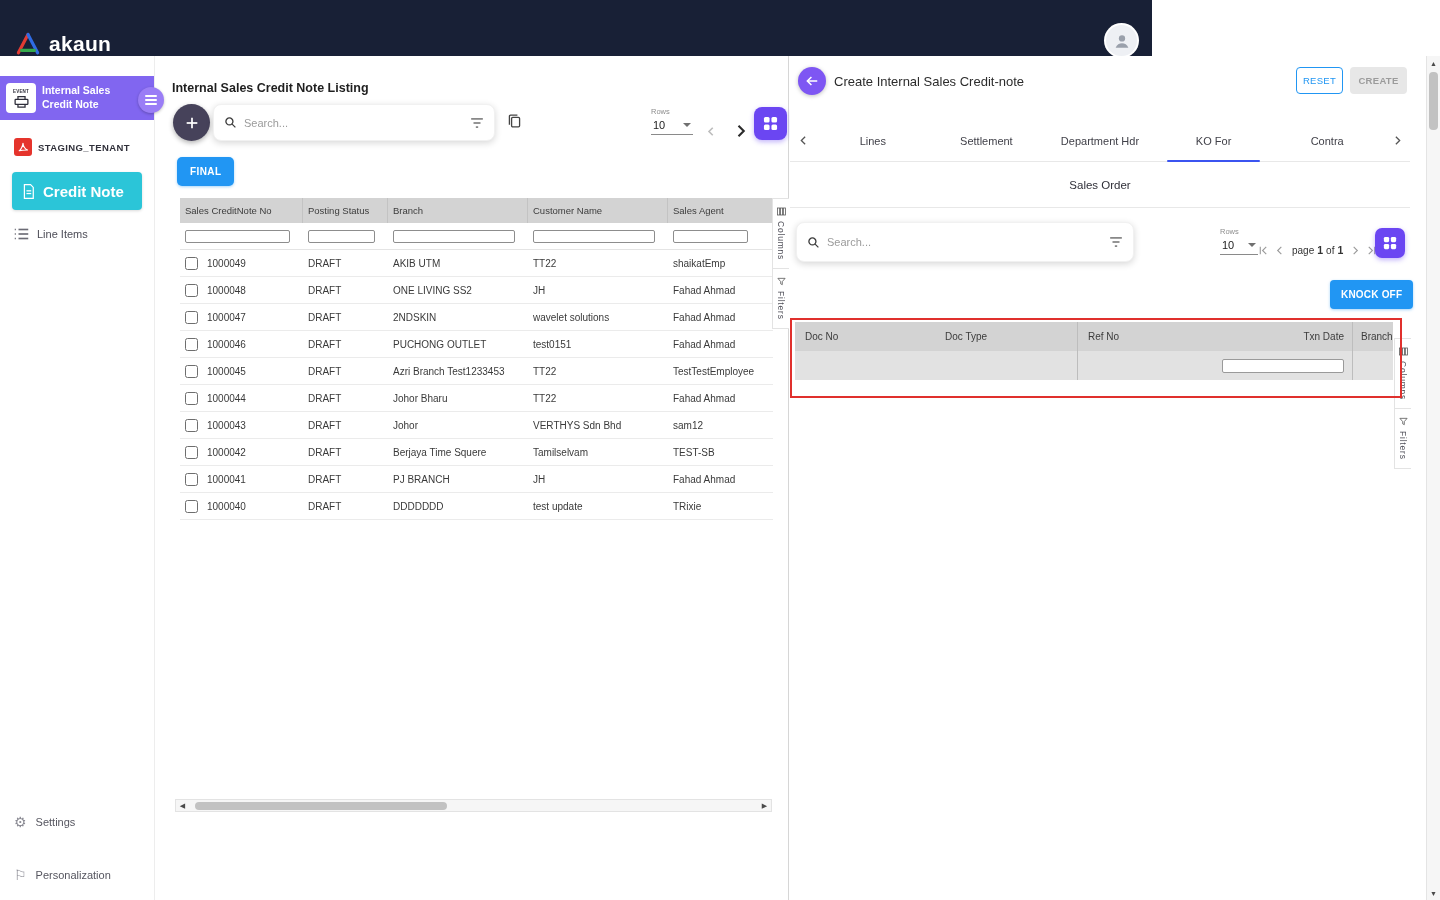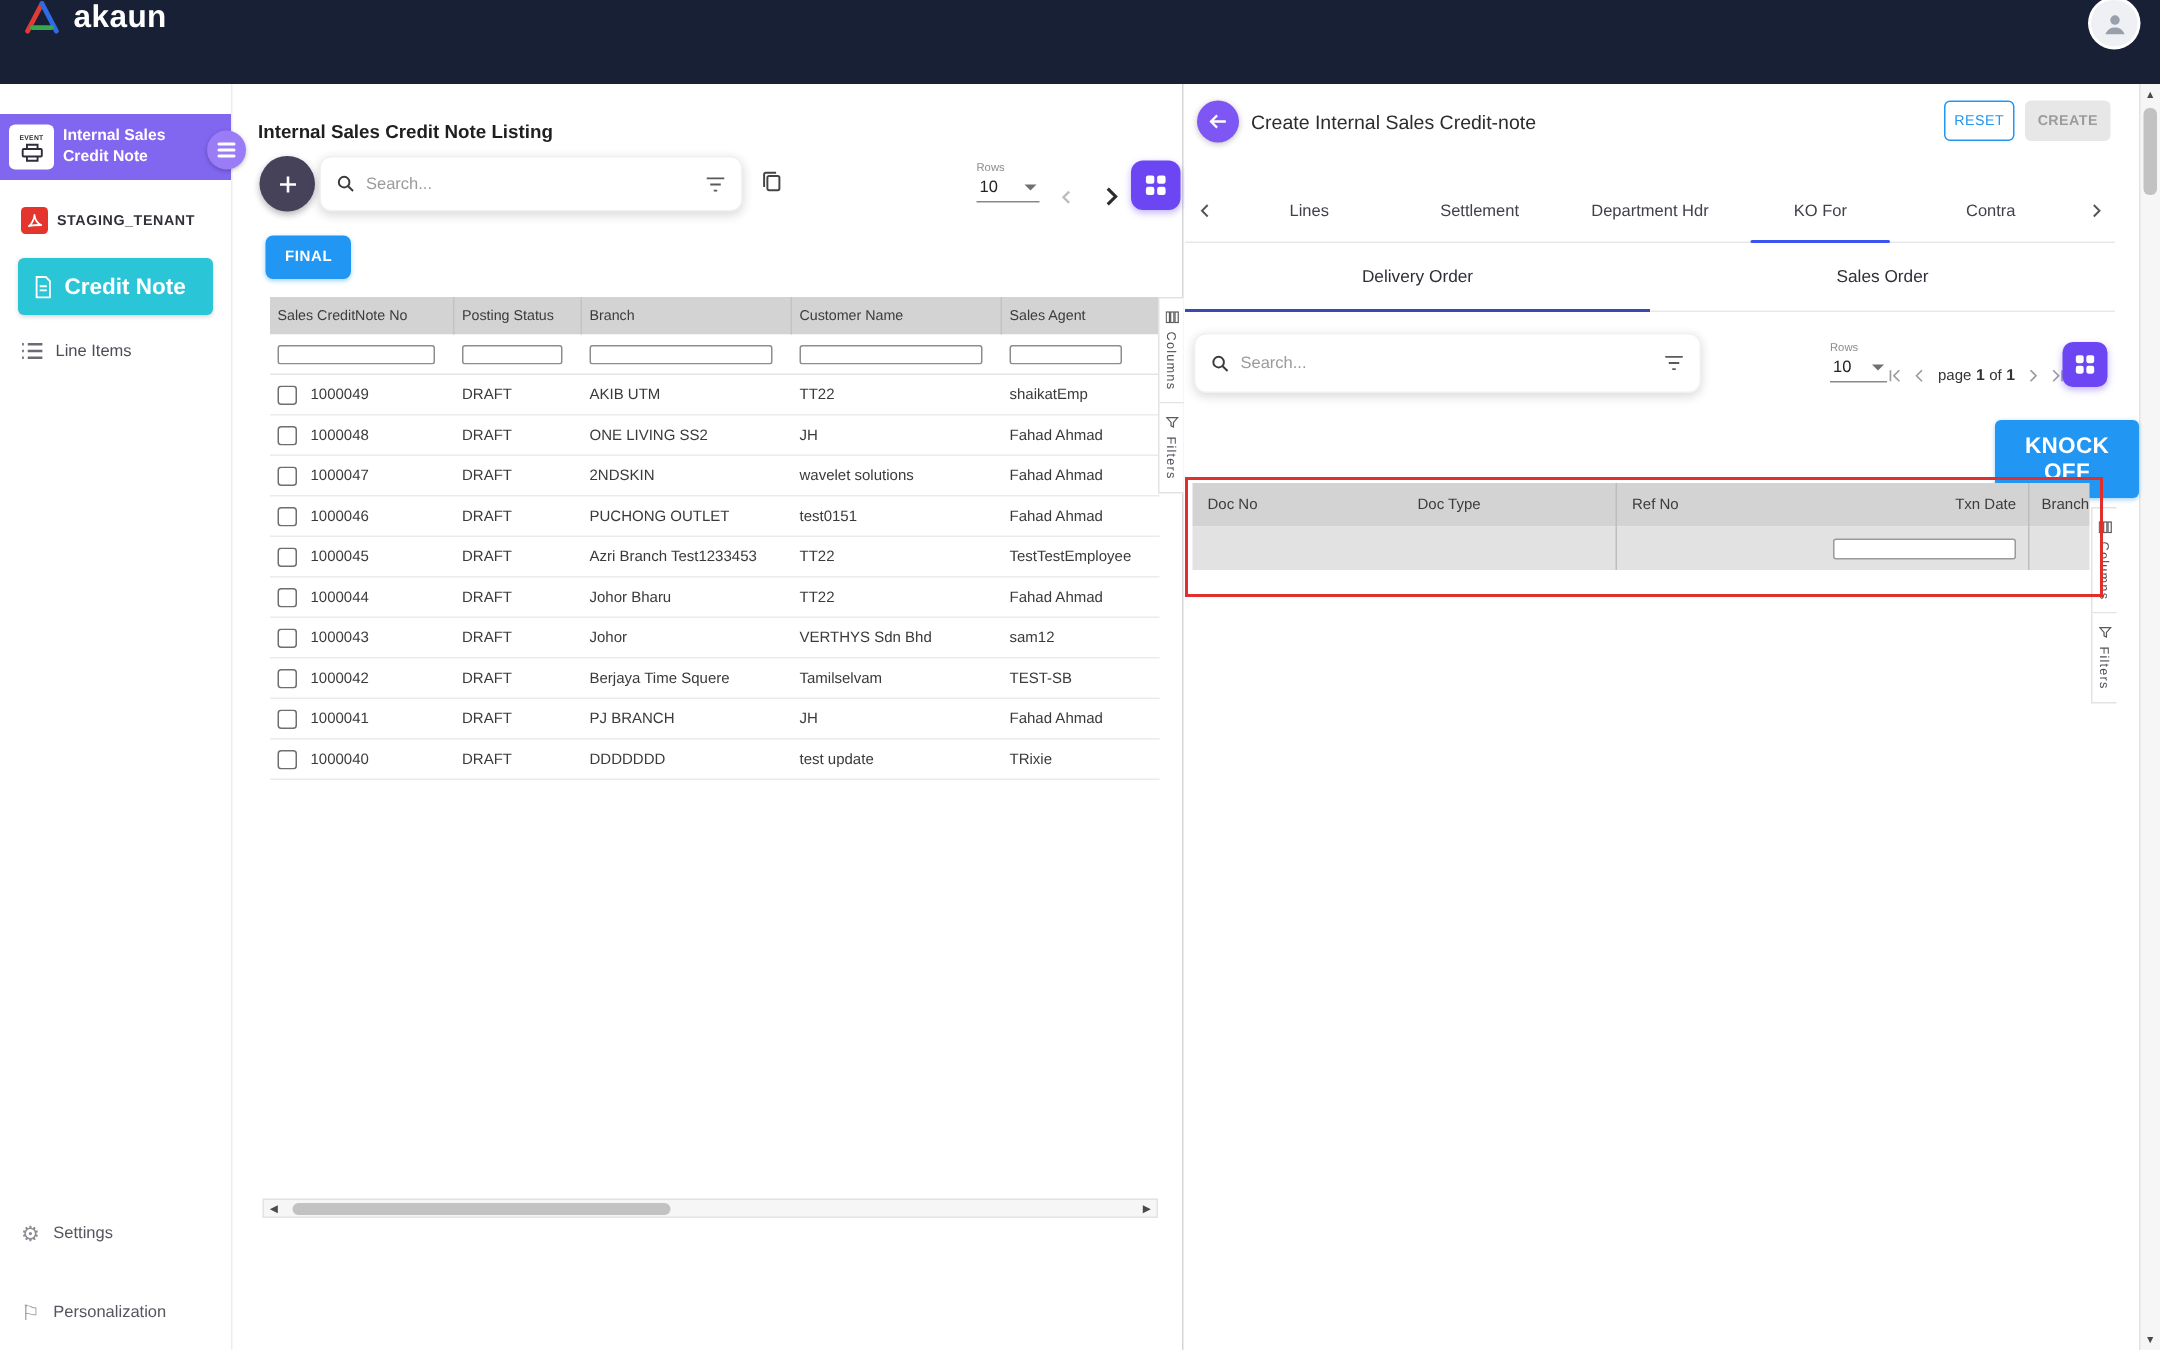--- a/index.html
+++ b/index.html
@@ -3,22 +3,22 @@
 <meta charset="utf-8">
 <style>
   *{margin:0;padding:0;box-sizing:border-box;}
   html,body{width:1440px;height:900px;overflow:hidden;background:#fff;
     font-family:"Liberation Sans",sans-serif;color:#333;}
   svg{display:block;}
   input{font-family:inherit;}
   .stage{position:relative;width:1440px;height:900px;background:#fff;}
 
   
-  .topbar{position:absolute;left:0;top:0;width:1440px;height:56px;background:#182036;
-    display:flex;align-items:flex-start;padding:0 15px;z-index:10;}
+  .topbar{position:absolute;left:0;top:0;width:1152px;height:56px;background:#182036;
+    display:flex;align-items:flex-end;padding:0 15px;z-index:10;}
   .logo{display:flex;align-items:center;gap:8px;}
   .brand{color:#fff;font-size:21px;font-weight:bold;letter-spacing:.3px;}
   .avatar{margin-left:auto;width:31px;height:31px;border-radius:50%;background:#eef0f4;
     display:flex;align-items:center;justify-content:center;box-shadow:0 0 0 2px #fff;cursor:pointer;}
 
   
   .sidebar{position:absolute;left:0;top:56px;width:155px;height:844px;background:#fff;
     border-right:1px solid #ededed;z-index:3;}
   .module{margin-top:20px;height:44px;background:#8166f0;display:flex;align-items:center;position:relative;cursor:pointer;}
   .module-iconbox{width:30px;height:30px;background:#fff;border-radius:4px;margin:0 6px;flex:none;
@@ -123,21 +123,21 @@
   .subtabs{position:absolute;left:0;top:106px;width:620px;height:46px;border-bottom:1px solid #e8e8e8;display:flex;}
   .subtab{flex:1;display:flex;align-items:center;justify-content:center;font-size:11.5px;color:#2f2f38;
     cursor:pointer;position:relative;}
   .subtab.active::after{content:"";position:absolute;left:0;right:0;bottom:-1px;height:2.5px;background:#3a49b5;}
   .r-search{left:6px;top:166px;width:338px;height:40px;}
   .r-rows{left:430px;top:171px;width:38px;}
   .r-pag{position:absolute;left:468px;top:188px;display:flex;align-items:center;gap:5px;}
   .pag-text{font-size:10px;color:#333;display:flex;gap:3px;align-items:baseline;margin:0 2px;}
   .pag-text b{font-size:10.5px;}
   .r-grid{left:585px;top:172px;width:30px;height:30px;border-radius:7px;}
-  .knock-btn{position:absolute;left:540px;top:224px;background:#2196f3;border:none;color:#fff;font-size:15px;
+  .knock-btn{position:absolute;left:540px;top:224px;background:#2196f3;border:none;color:#fff;font-size:10px;
     font-weight:bold;border-radius:4px;padding:9px 11px;letter-spacing:.2px;cursor:pointer;
     box-shadow:0 1px 3px rgba(33,150,243,.4);}
   .annotation{position:absolute;left:0;top:262px;width:612px;height:80px;border:2px solid #e0302d;
     z-index:6;pointer-events:none;}
   .rtable{position:absolute;left:5px;top:266px;width:598px;font-size:10px;}
   .rth{display:flex;background:#d3d3d3;height:29px;align-items:center;color:#3c3c3c;}
   .rfil{display:flex;background:#e2e2e2;height:29px;align-items:center;}
   .rc1{width:140px;flex:none;padding-left:10px;}
   .rc2{width:142px;flex:none;padding-left:10px;height:100%;display:flex;align-items:center;}
   .rc3{width:150px;flex:none;padding-left:10px;border-left:1px solid #bdbdbd;height:100%;display:flex;align-items:center;}
@@ -467,21 +467,20 @@
         <div class="tab">Contra</div>
       </div>
       <div class="tabchev">
         <svg width="13" height="13" viewBox="0 0 24 24" fill="none" stroke="#555" stroke-width="2.4">
             <polyline points="9,5 16,12 9,19"></polyline>
           </svg>
       </div>
     </div>
 
     <div class="subtabs">
-      <div class="subtab active">Delivery Order</div>
       <div class="subtab">Sales Order</div>
     </div>
 
     <div class="searchbox r-search">
       <svg width="13" height="13" viewBox="0 0 24 24" fill="none" stroke="#3a3a3a" stroke-width="2.4">
         <circle cx="10" cy="10" r="6.5"></circle>
           <line x1="15" y1="15" x2="21" y2="21"></line>
       </svg>
       <input type="text" placeholder="Search..." style="">
       <svg width="14" height="12" viewBox="0 0 24 20" stroke="#5a5a5a" stroke-width="2.2">

